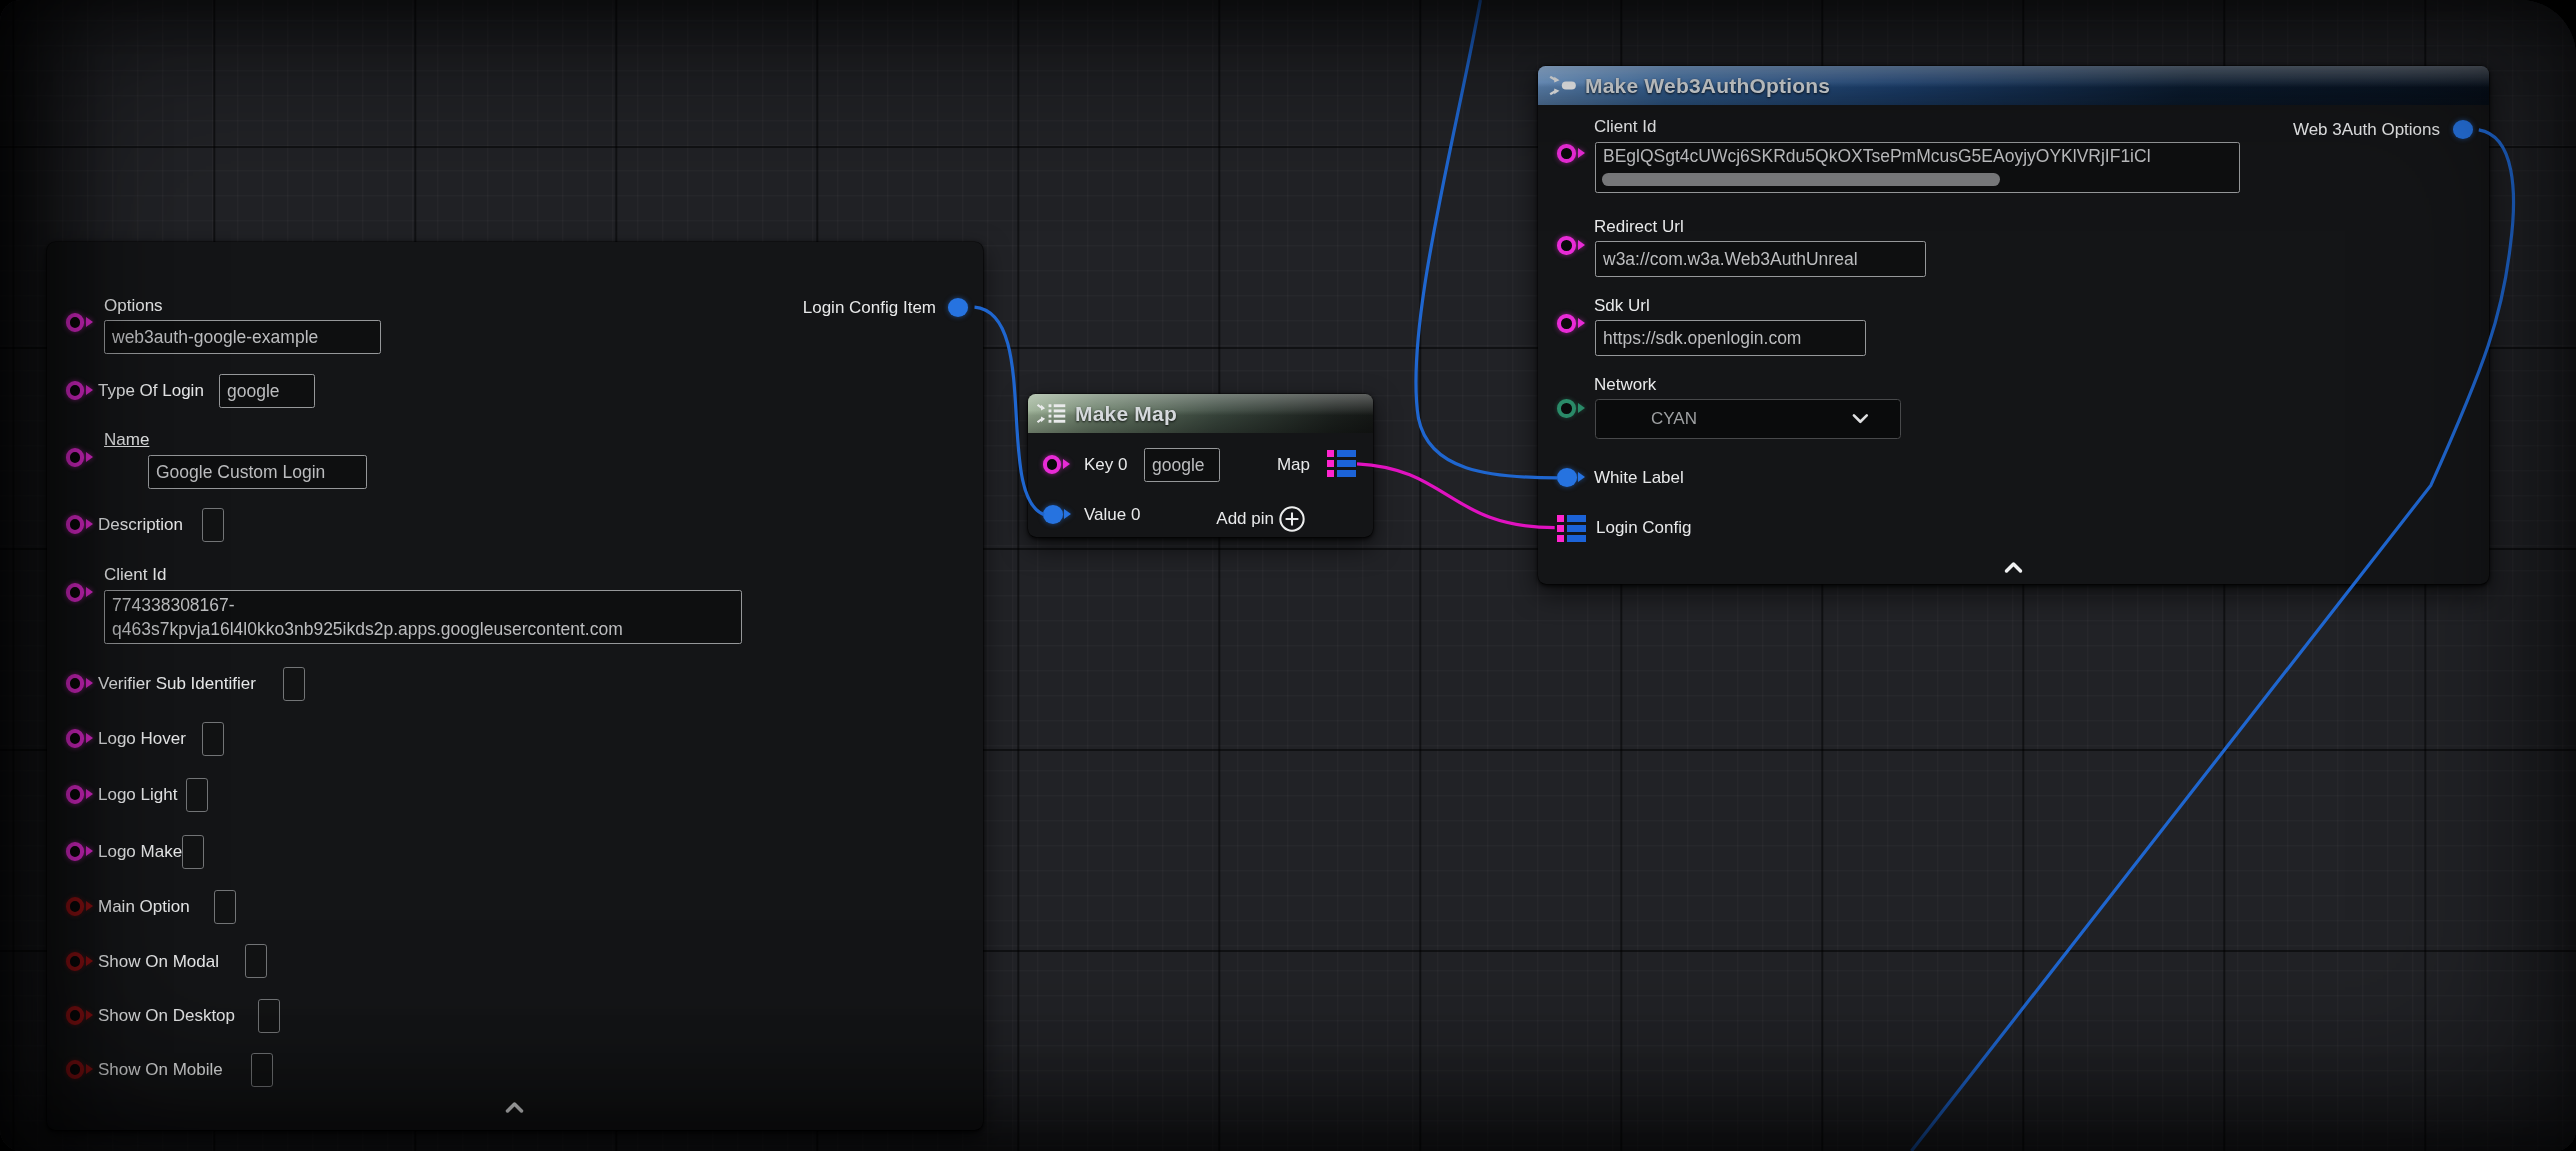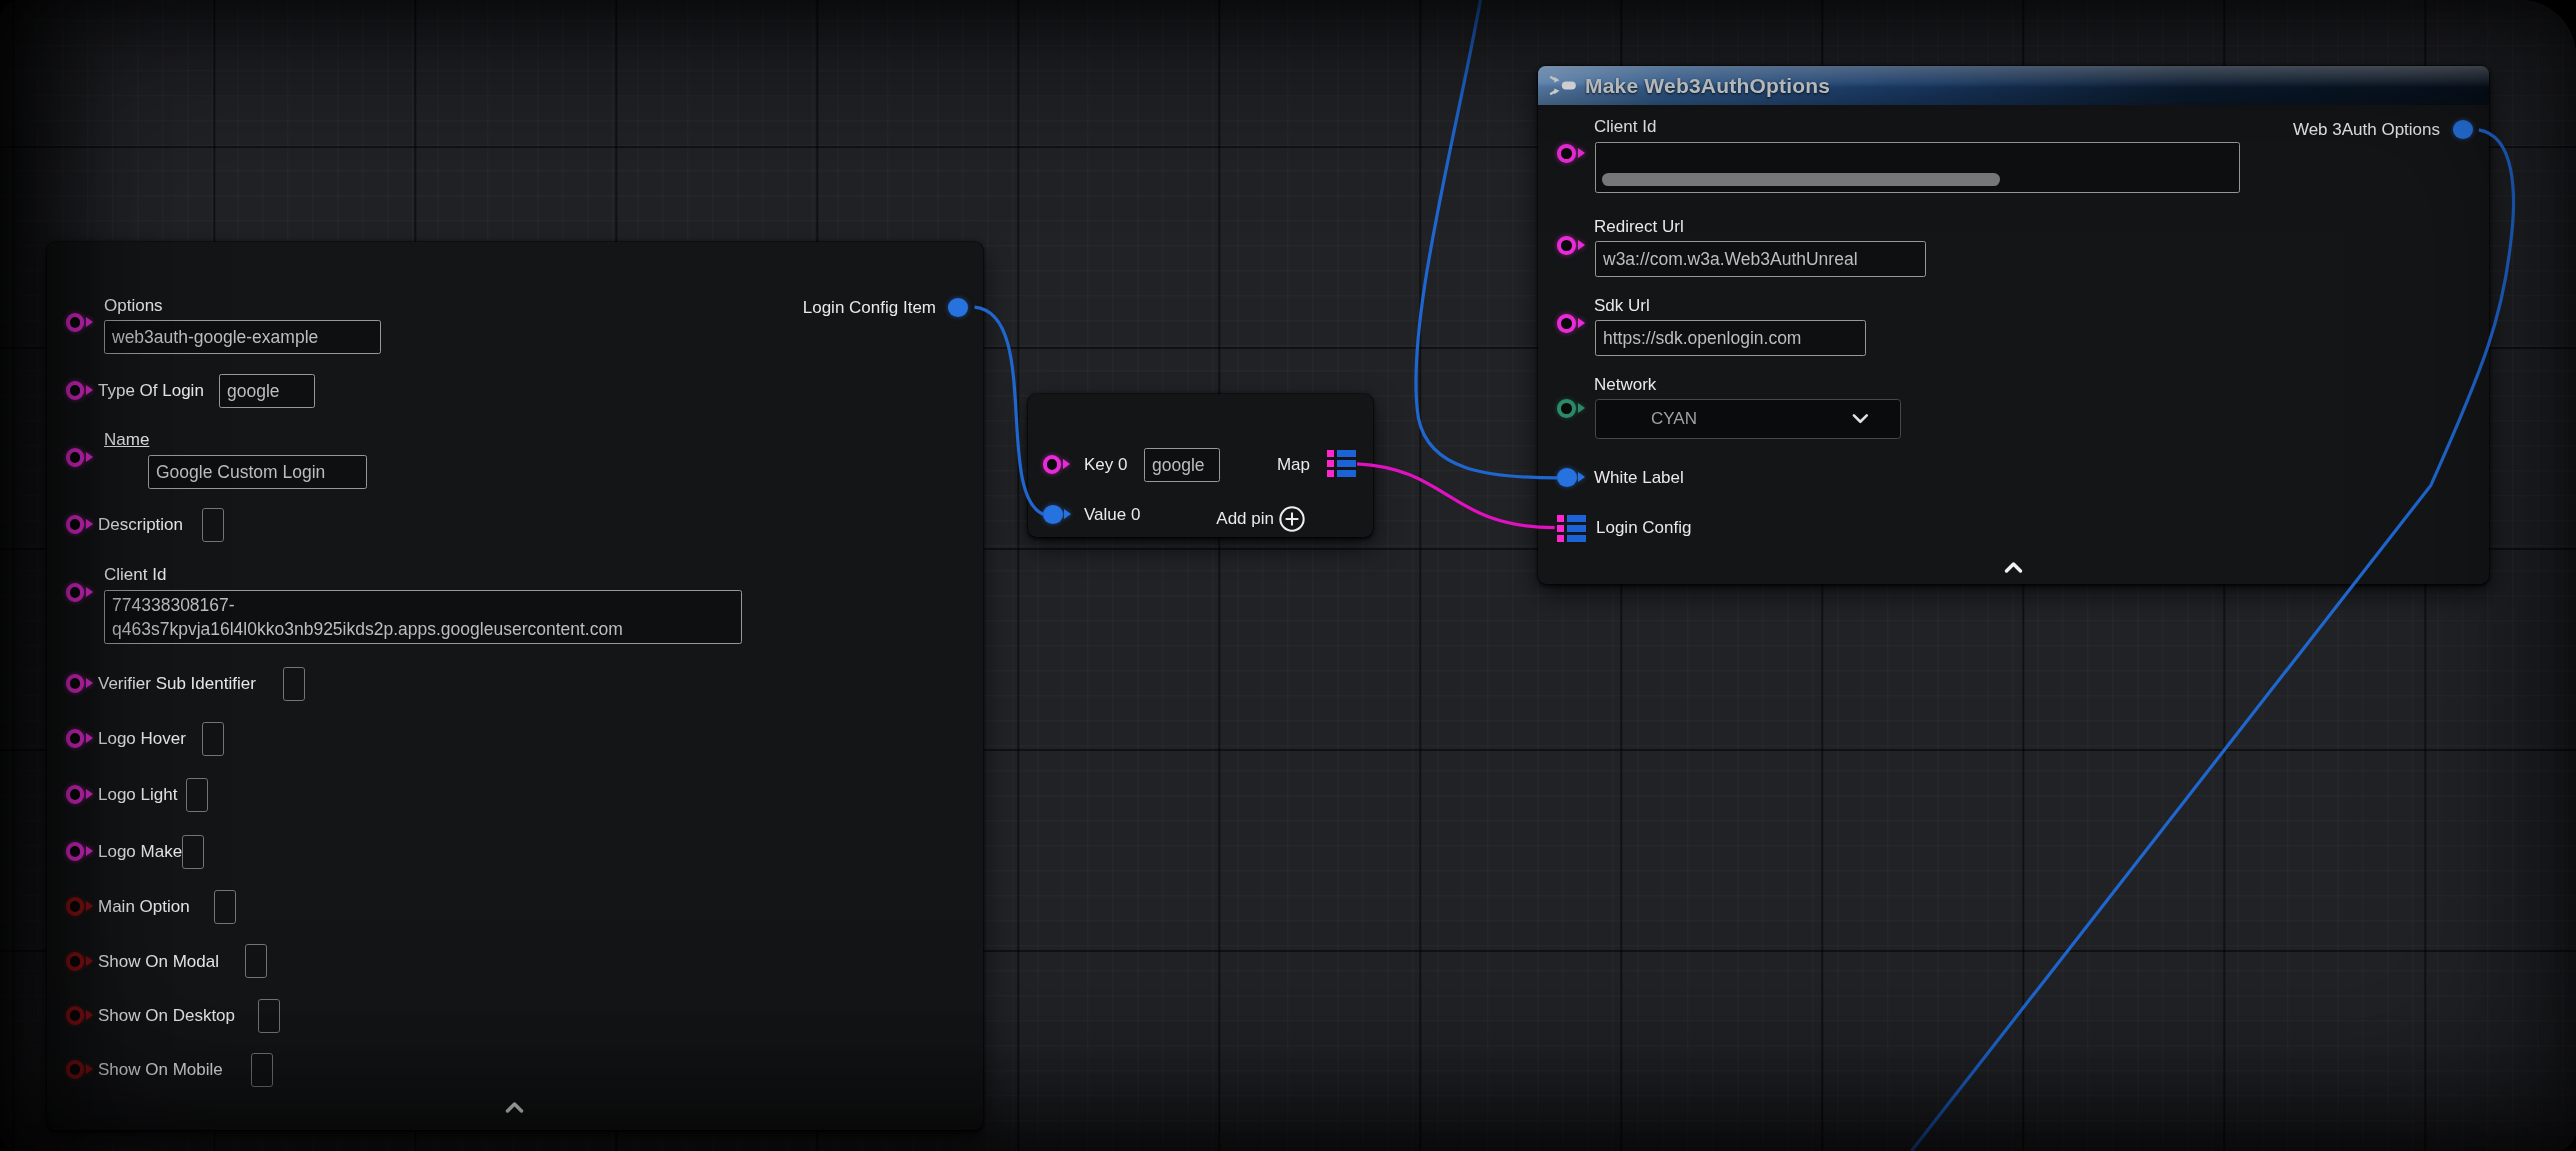--- a/index.html
+++ b/index.html
@@ -159,20 +159,37 @@
       </div>
     <div class="lbl" style="left:51px;top:818px;">Show On Mobile</div>
     <div class="sbox" style="left:204px;top:811px;"></div>
 
     <svg style="position:absolute;left:457px;top:859px;" width="21" height="13" viewBox="0 0 36 22">
       <path d="M6 17 L18 5 L30 17" stroke="#f0f1f2" stroke-width="6" fill="none" stroke-linecap="round" stroke-linejoin="round"></path>
     </svg>
   </div>
 
   <div class="node" style="left:1028px;top:394px;width:345px;height:143px;">
+    <div class="hdr green">
+      <svg class="hicon" style="left:9.4px;top:8.8px;" width="30" height="21" viewBox="0 0 52 36">
+        <path d="M1 3 L9 9" stroke="#e9eaeb" stroke-width="3.5" fill="none"></path>
+          <polygon points="7,3 14,9 7,13" fill="#e9eaeb"></polygon>
+        <path d="M1 33 L9 27" stroke="#e9eaeb" stroke-width="3.5" fill="none"></path>
+          <polygon points="7,33 14,27 7,23" fill="#e9eaeb"></polygon>
+        <rect x="20" y="2" width="5" height="5" fill="#e9eaeb"></rect>
+          <rect x="29" y="2" width="20" height="5" fill="#e9eaeb"></rect>
+        <rect x="20" y="11" width="5" height="5" fill="#e9eaeb"></rect>
+          <rect x="29" y="11" width="20" height="5" fill="#e9eaeb"></rect>
+        <rect x="20" y="20" width="5" height="5" fill="#e9eaeb"></rect>
+          <rect x="29" y="20" width="20" height="5" fill="#e9eaeb"></rect>
+        <rect x="20" y="29" width="5" height="5" fill="#e9eaeb"></rect>
+          <rect x="29" y="29" width="20" height="5" fill="#e9eaeb"></rect>
+      </svg>
+      <div class="title" style="left:47px;">Make Map</div>
+    </div>
 
     <div class="pin c-mag" style="left:14.6px;top:61px;">
         <span class="ring"></span>
         <span class="arr"></span>
       </div>
     <div class="lbl" style="left:56px;top:61px;">Key 0</div>
     <div class="tbox" style="left:116px;top:54px;width:76px;height:34px;line-height:32px;">google</div>
 
     <div class="rlbl" style="right:63px;top:61px;">Map</div>
     <div class="mapicon" style="left:299px;top:56px;">
@@ -213,20 +230,21 @@
     <div class="pin c-blue" style="left:915px;top:54px;">
         <span class="dot"></span>
       </div>
 
     <div class="lbl" style="left:56px;top:51px;">Client Id</div>
     <div class="pin c-mag" style="left:19.3px;top:78px;">
         <span class="ring"></span>
         <span class="arr"></span>
       </div>
     <div class="tbox" style="left:57px;top:76px;width:645px;height:51px;">
+      <div style="height:26px;line-height:27px;">BEglQSgt4cUWcj6SKRdu5QkOXTsePmMcusG5EAoyjyOYKlVRjIF1iCl</div>
       <div class="thumb" style="left:5.8px;top:30px;width:398px;height:13px;"></div>
     </div>
 
     <div class="lbl" style="left:56px;top:151px;">Redirect Url</div>
     <div class="pin c-mag" style="left:19.3px;top:170px;">
         <span class="ring"></span>
         <span class="arr"></span>
       </div>
     <div class="tbox" style="left:57px;top:175px;width:331px;height:36px;line-height:34px;">w3a://com.w3a.Web3AuthUnreal</div>
 

